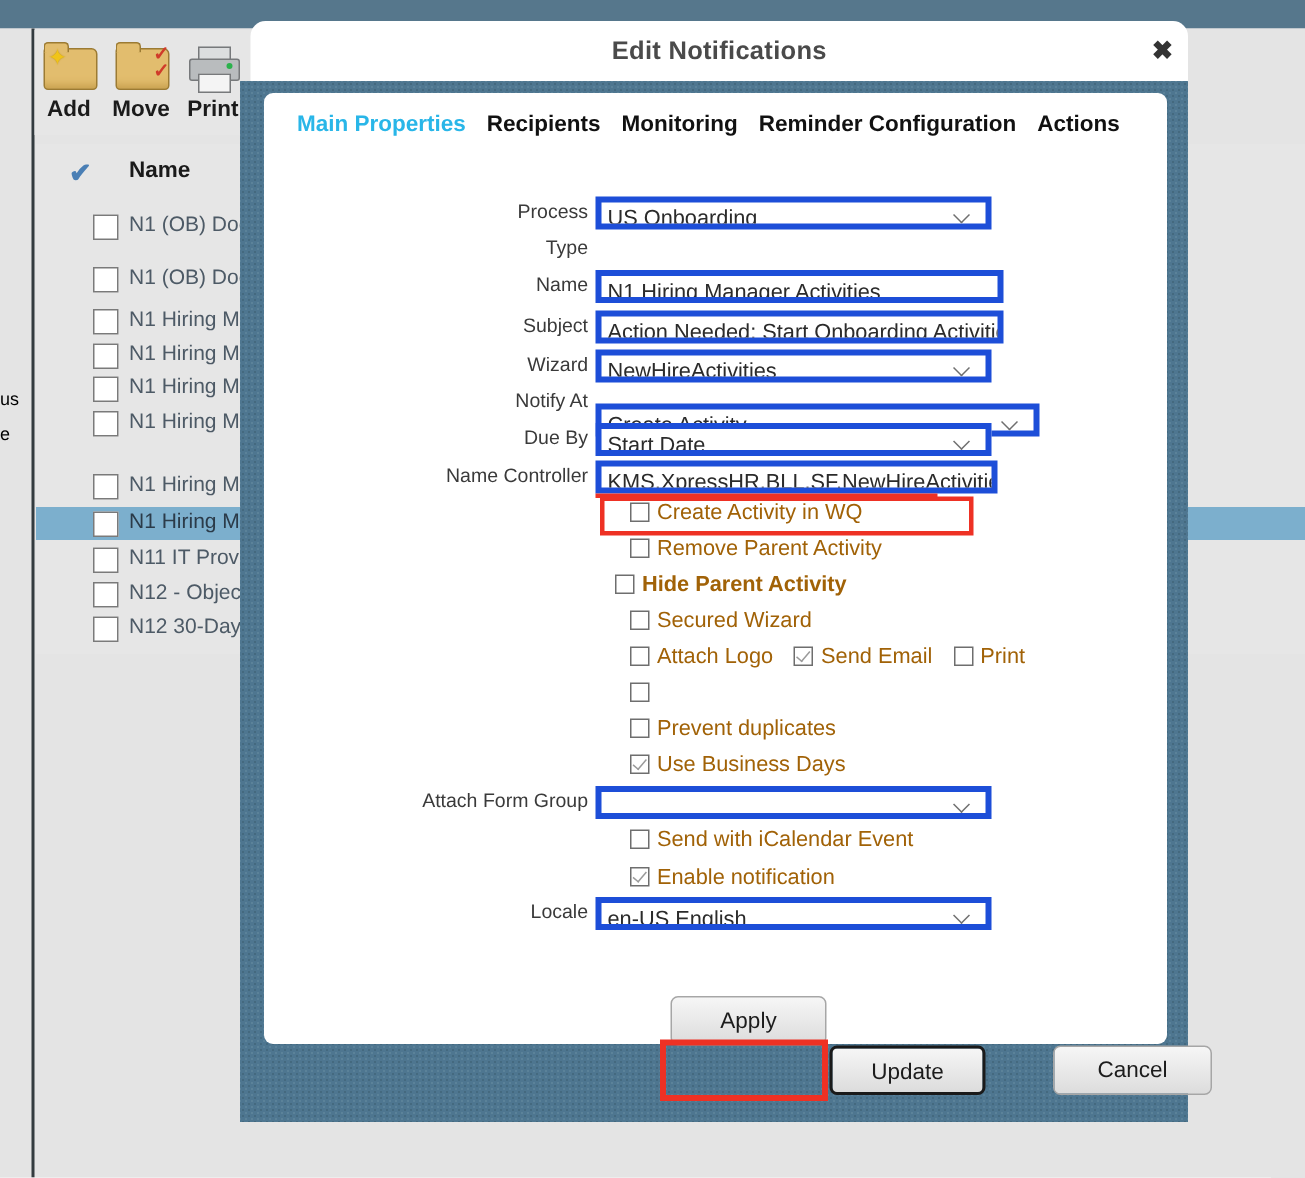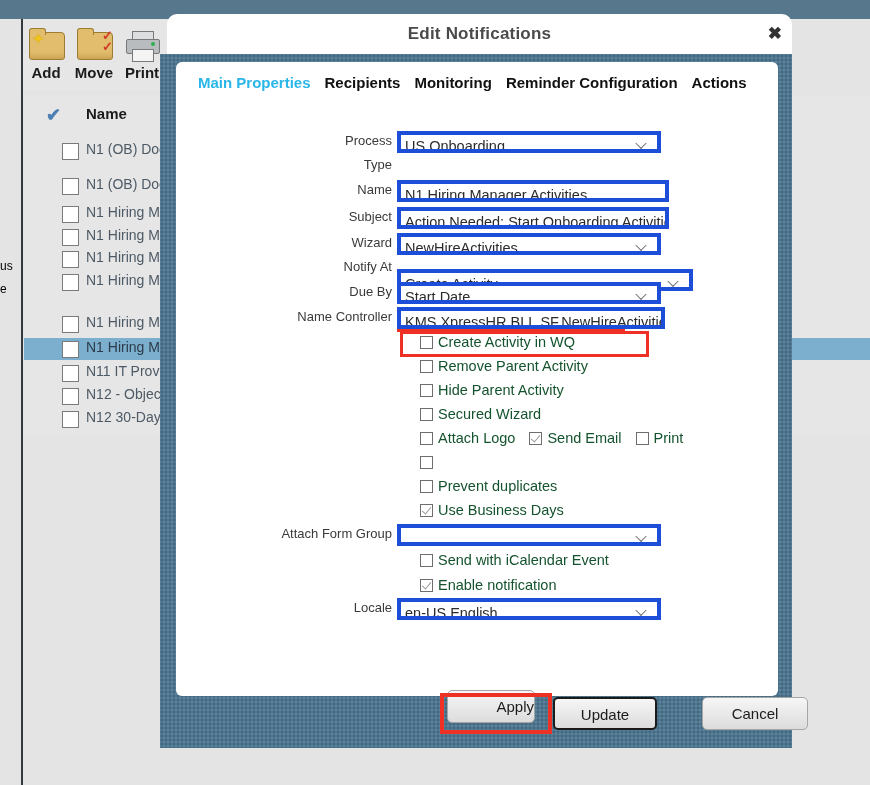--- a/index.html
+++ b/index.html
@@ -84,21 +84,21 @@
   .fctrl{position:absolute;left:0;top:0;height:22px;background:#fff;border:4px solid #1d4ed8;
      box-sizing:border-box;font-size:14.5px;color:#2b2b2b;padding:1px 4px 0 4px;line-height:20px;
      overflow:hidden;white-space:nowrap;}
   .fctrl.sel-ctrl{padding-right:22px;}
   .caret{position:absolute;right:5px;top:6px;width:11px;height:7px;pointer-events:none;}
   .caret:before{content:"";position:absolute;left:0;top:0;width:7px;height:7px;
      border-left:1.6px solid #6f6f6f;border-bottom:1.6px solid #6f6f6f;
      transform:rotate(-45deg);transform-origin:left bottom;}
 
   
-  .cbrow{position:absolute;height:40px;white-space:nowrap;font-size:14.5px;color:#14532d;padding-left:20px;}
+  .cbrow{position:absolute;height:40px;white-space:nowrap;font-size:14.5px;color:#a16207;padding-left:20px;}
   .box{display:inline-block;width:13px;height:13px;border:1px solid #6e6e6e;background:#fff;
      vertical-align:-2px;margin-right:5px;position:relative;box-sizing:border-box;}
   .box.on:after{content:"";position:absolute;left:3px;top:0px;width:4px;height:8px;
      border-right:1.6px solid #9a9a9a;border-bottom:1.6px solid #9a9a9a;transform:rotate(40deg);}
   .cbgap{display:inline-block;width:14px;}
 
   
   #wq-highlight{position:absolute;left:400px;top:331px;width:249px;height:26px;
      border:3px solid #ee3124;box-sizing:border-box;}
   #pc-underline{position:absolute;left:397px;top:329px;width:228px;height:3px;background:#ee3124;}
@@ -262,21 +262,21 @@
           <div class="frow" style="left: 0px; top: 220px; width: 600px;">
             <div class="flabel" style="right: 384px;">Due By</div>
             <div class="fctrl sel-ctrl" style="left: 221px; width: 264px;">Start Date<span class="caret"></span></div>
           </div>
           <div class="frow" style="left: 0px; top: 245px; width: 600px;">
             <div class="flabel" style="right: 384px;">Name Controller</div>
             <div class="fctrl" style="left: 221px; width: 268px;">KMS.XpressHR.BLL.SF.NewHireActivitiesF</div>
           </div>
           <div class="cbrow" style="left: 224px; top: 272px;"><span class="box"></span><span>Create Activity in WQ</span></div>
           <div class="cbrow" style="left: 224px; top: 296px;"><span class="box"></span><span>Remove Parent Activity</span></div>
-          <div class="cbrow" style="left: 224px; top: 320px;"><span class="box"></span><span>Hide Parent Activity</span></div>
+          <div class="cbrow" style="left: 214px; top: 320px; font-weight: bold;"><span class="box"></span><span>Hide Parent Activity</span></div>
           <div class="cbrow" style="left: 224px; top: 344px;"><span class="box"></span><span>Secured Wizard</span></div>
           <div class="cbrow" style="left: 224px; top: 392px;"><span class="box"></span></div>
           <div class="cbrow" style="left: 224px; top: 416px;"><span class="box"></span><span>Prevent duplicates</span></div>
           <div class="cbrow" style="left: 224px; top: 440px;"><span class="box on"></span><span>Use Business Days</span></div>
           <div class="cbrow" style="left: 224px; top: 368px;"><span class="box"></span><span>Attach Logo</span><span class="cbgap"></span><span class="box on"></span><span>Send Email</span><span class="cbgap"></span><span class="box"></span><span>Print</span></div>
           <div class="frow" style="left: 0px; top: 462px; width: 600px;">
             <div class="flabel" style="right: 384px;">Attach Form Group</div>
             <div class="fctrl sel-ctrl" style="left: 221px; width: 264px;">
               <span class="caret"></span>
             </div>
@@ -285,19 +285,19 @@
           <div class="cbrow" style="left: 224px; top: 515px;"><span class="box on"></span><span>Enable notification</span></div>
           <div class="frow" style="left: 0px; top: 536px; width: 600px;">
             <div class="flabel" style="right: 384px;">Locale</div>
             <div class="fctrl sel-ctrl" style="left: 221px; width: 264px;">en-US English<span class="caret"></span></div>
           </div>
           <div id="wq-highlight" style="left: 224px; top: 269px;"></div>
           <div id="pc-underline" style="left: 221px; top: 267px;"></div>
         </div>
     </div>
     <div id="buttons">
-        <div class="btn" style="left: 287px; top: 636px; width: 88px; text-align: right;">Apply</div>
+        <div class="btn" style="left: 287px; top: 610px; width: 104px;">Apply</div>
         <div id="apply-highlight" style="left: 280px; top: 639px; width: 112px;"></div>
         <div class="btn" id="btn-update" style="left: 393px; top: 643px; width: 104px;">Update</div>
         <div class="btn" style="left: 506px; top: 643px; width: 106px; margin-left: 36px;">Cancel</div>
       </div>
   </div>
 </div>
 
 </body></html>

